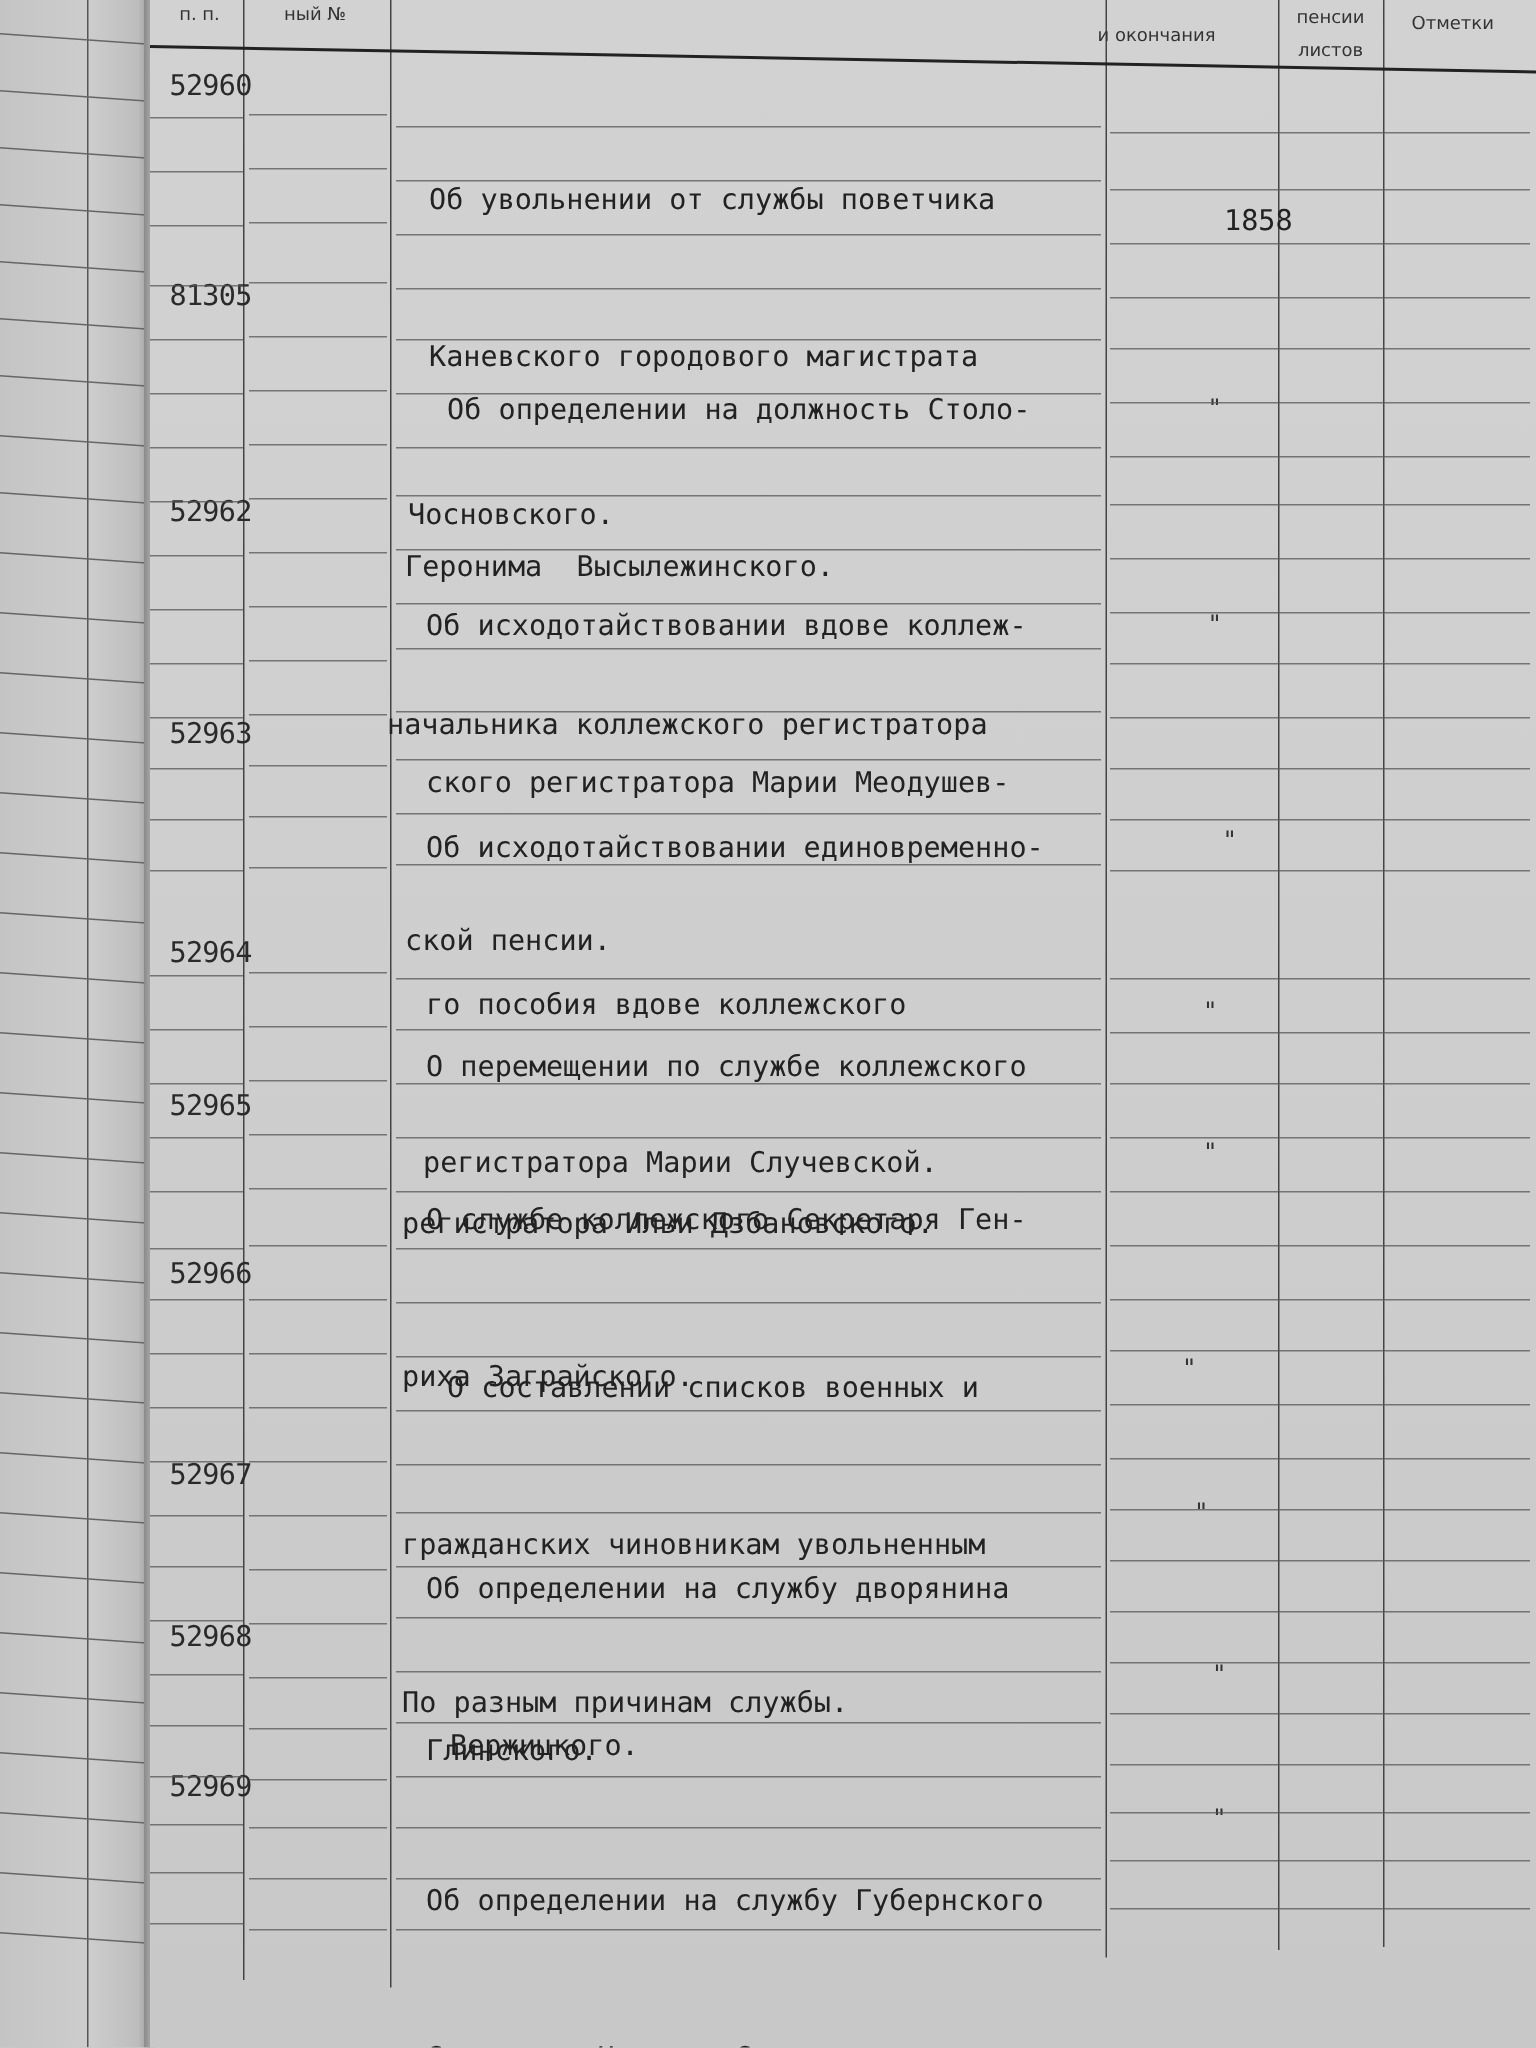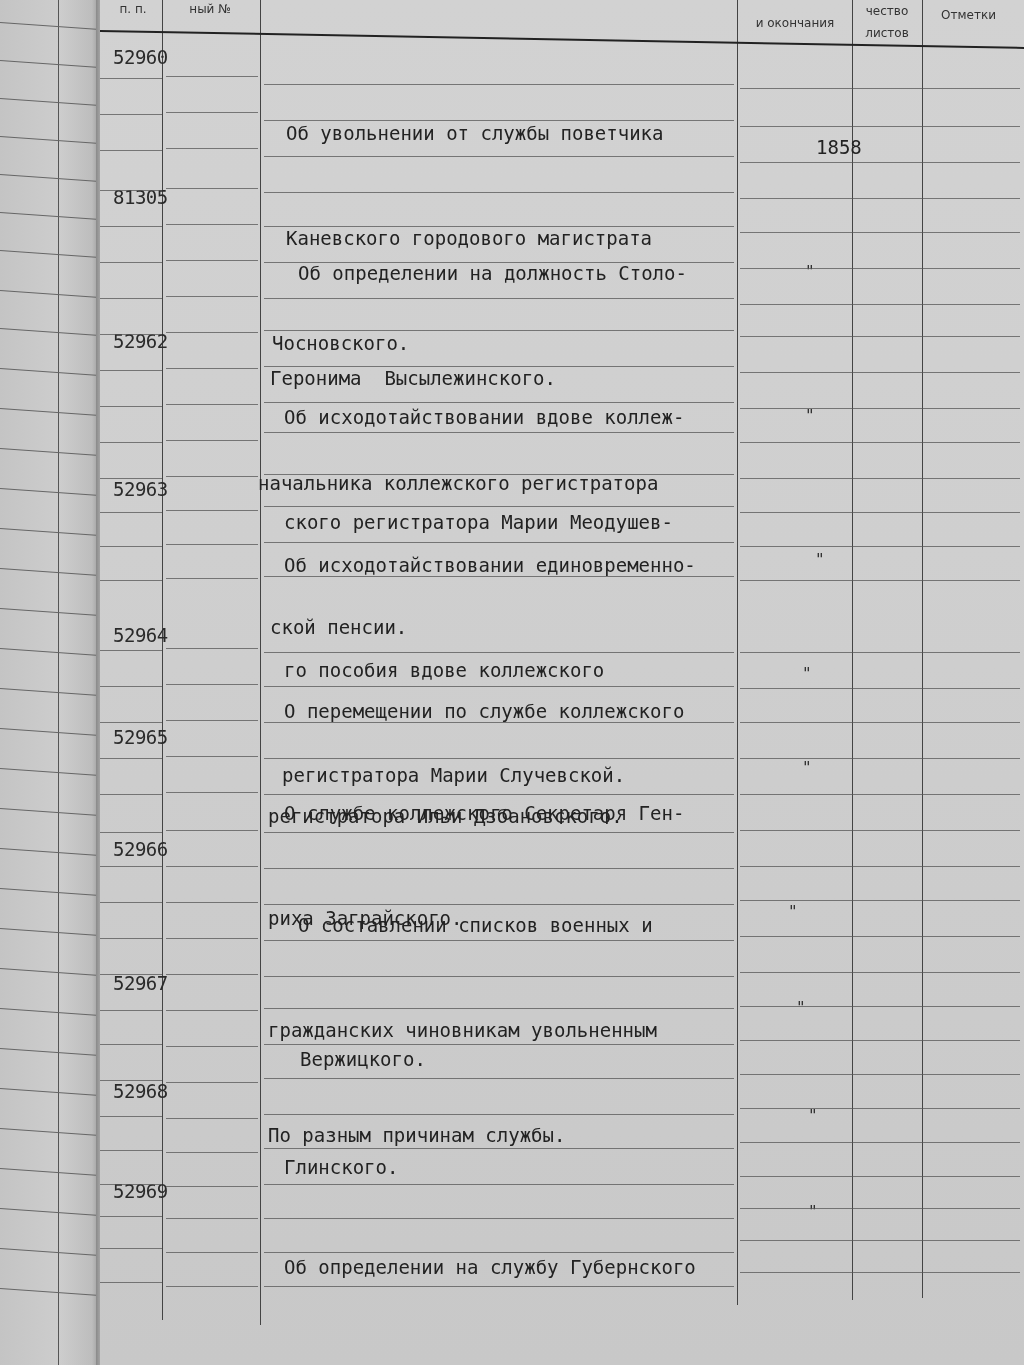--- a/index.html
+++ b/index.html
@@ -90,22 +90,22 @@
 <div class="page">
 
   <div class="col-line" style="left:62px; height:1320px;"></div>
   <div class="col-line" style="left:160px; height:1325px;"></div>
   <div class="col-line" style="left:637px; height:1305px;"></div>
   <div class="col-line" style="left:752px; height:1300px;"></div>
   <div class="col-line" style="left:822px; height:1298px;"></div>
 
   <div class="hdr" style="left:8px; top:2px; width:50px;">п. п.</div>
   <div class="hdr" style="left:70px; top:2px; width:80px;">ный №</div>
-  <div class="hdr" style="left:640px; top:16px; width:110px;">и окончания</div>
-  <div class="hdr" style="left:752px; top:4px; width:70px;">чество</div>
+  <div class="hdr" style="left:616px; top:16px; width:110px;">и окончания</div>
+  <div class="hdr" style="left:752px; top:4px; width:70px;">пенсии</div>
   <div class="hdr" style="left:752px; top:26px; width:70px;">листов</div>
   <div class="hdr" style="left:826px; top:8px; width:85px;">Отметки</div>
   <div class="header-rule"></div>
 
   <div class="row" style="top:46px;">
     <div class="num">52960</div>
     <div class="title" style="left:186px;">
       <span>Об увольнении от службы поветчика</span>
       <span>Каневского городового магистрата</span>
       <span style="margin-left:-14px">Чосновского.</span>
@@ -167,20 +167,21 @@
       <span>О составлении списков военных и</span>
       <span style="margin-left:-30px">гражданских чиновникам увольненным</span>
       <span style="margin-left:-30px">По разным причинам службы.</span>
     </div>
     <div class="ditto" style="left:688px; top:64px;">"</div>
   </div>
 
   <div class="row" style="top:972px;">
     <div class="num">52967</div>
     <div class="title" style="left:184px;">
+      <span>Об определении на службу дворянина</span>
       <span style="margin-left:16px">Вержицкого.</span>
     </div>
     <div class="ditto" style="left:696px; top:26px;">"</div>
   </div>
 
   <div class="row" style="top:1080px;">
     <div class="num">52968</div>
     <div class="title" style="left:184px;">
       <span>Глинского.</span>
     </div>

